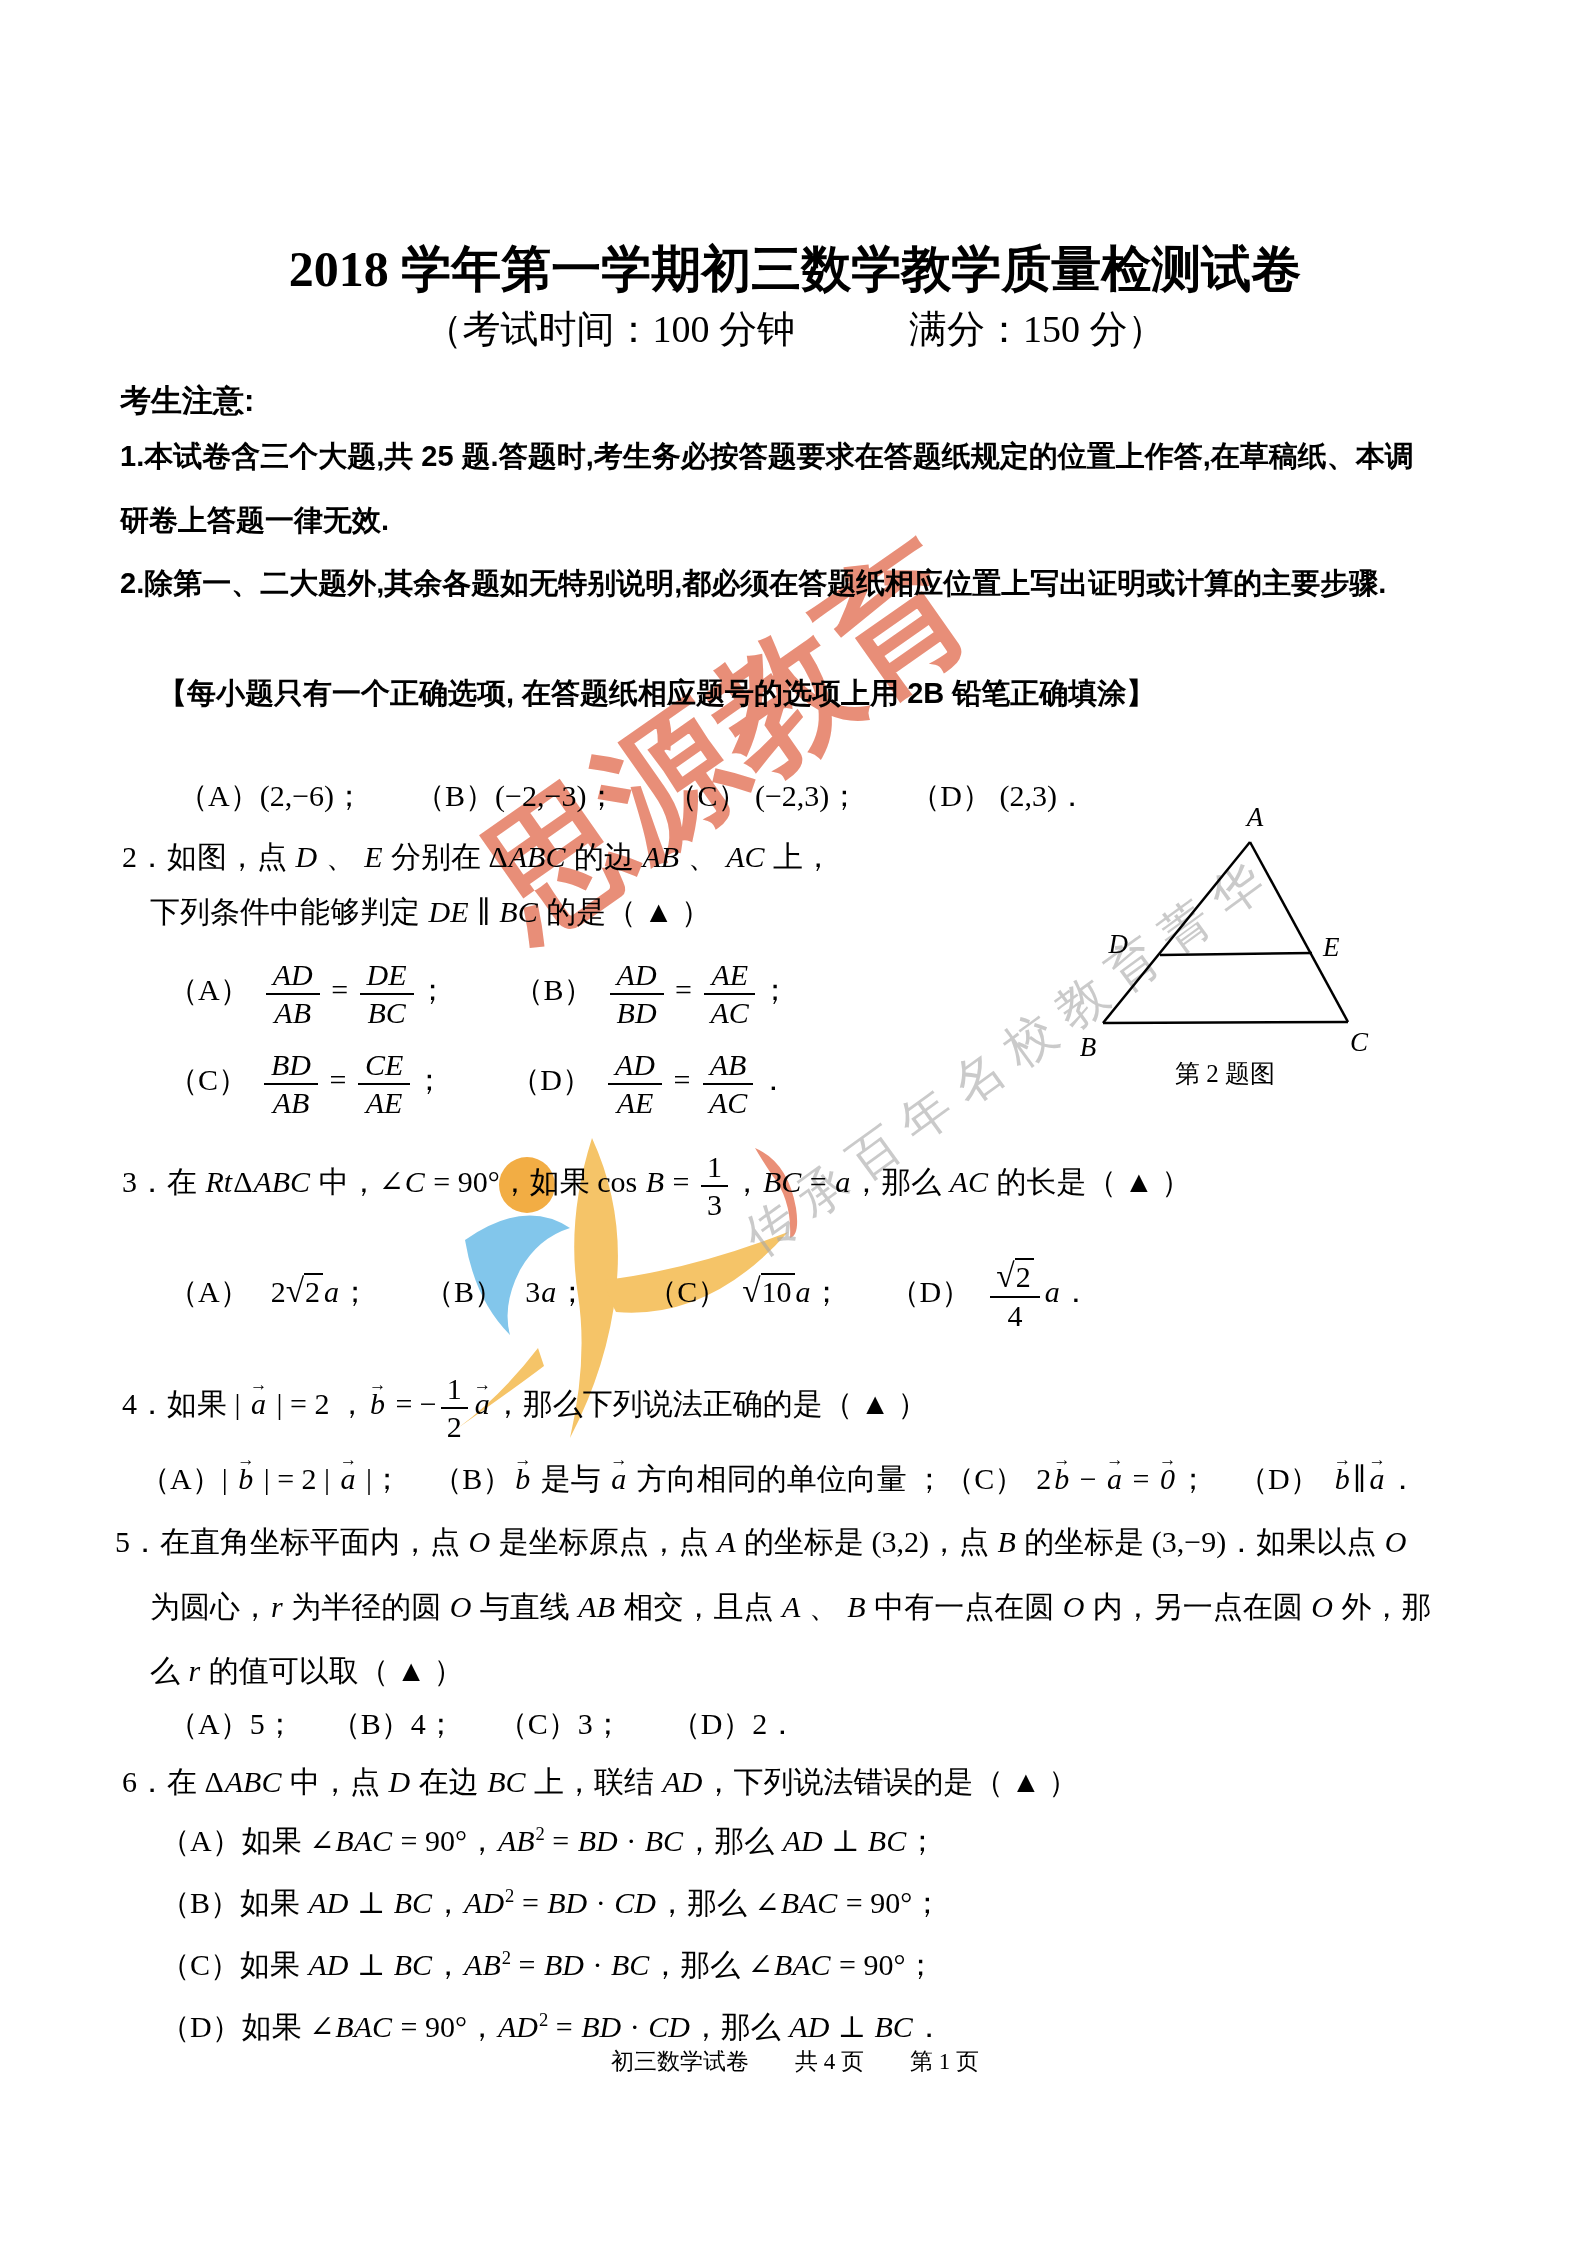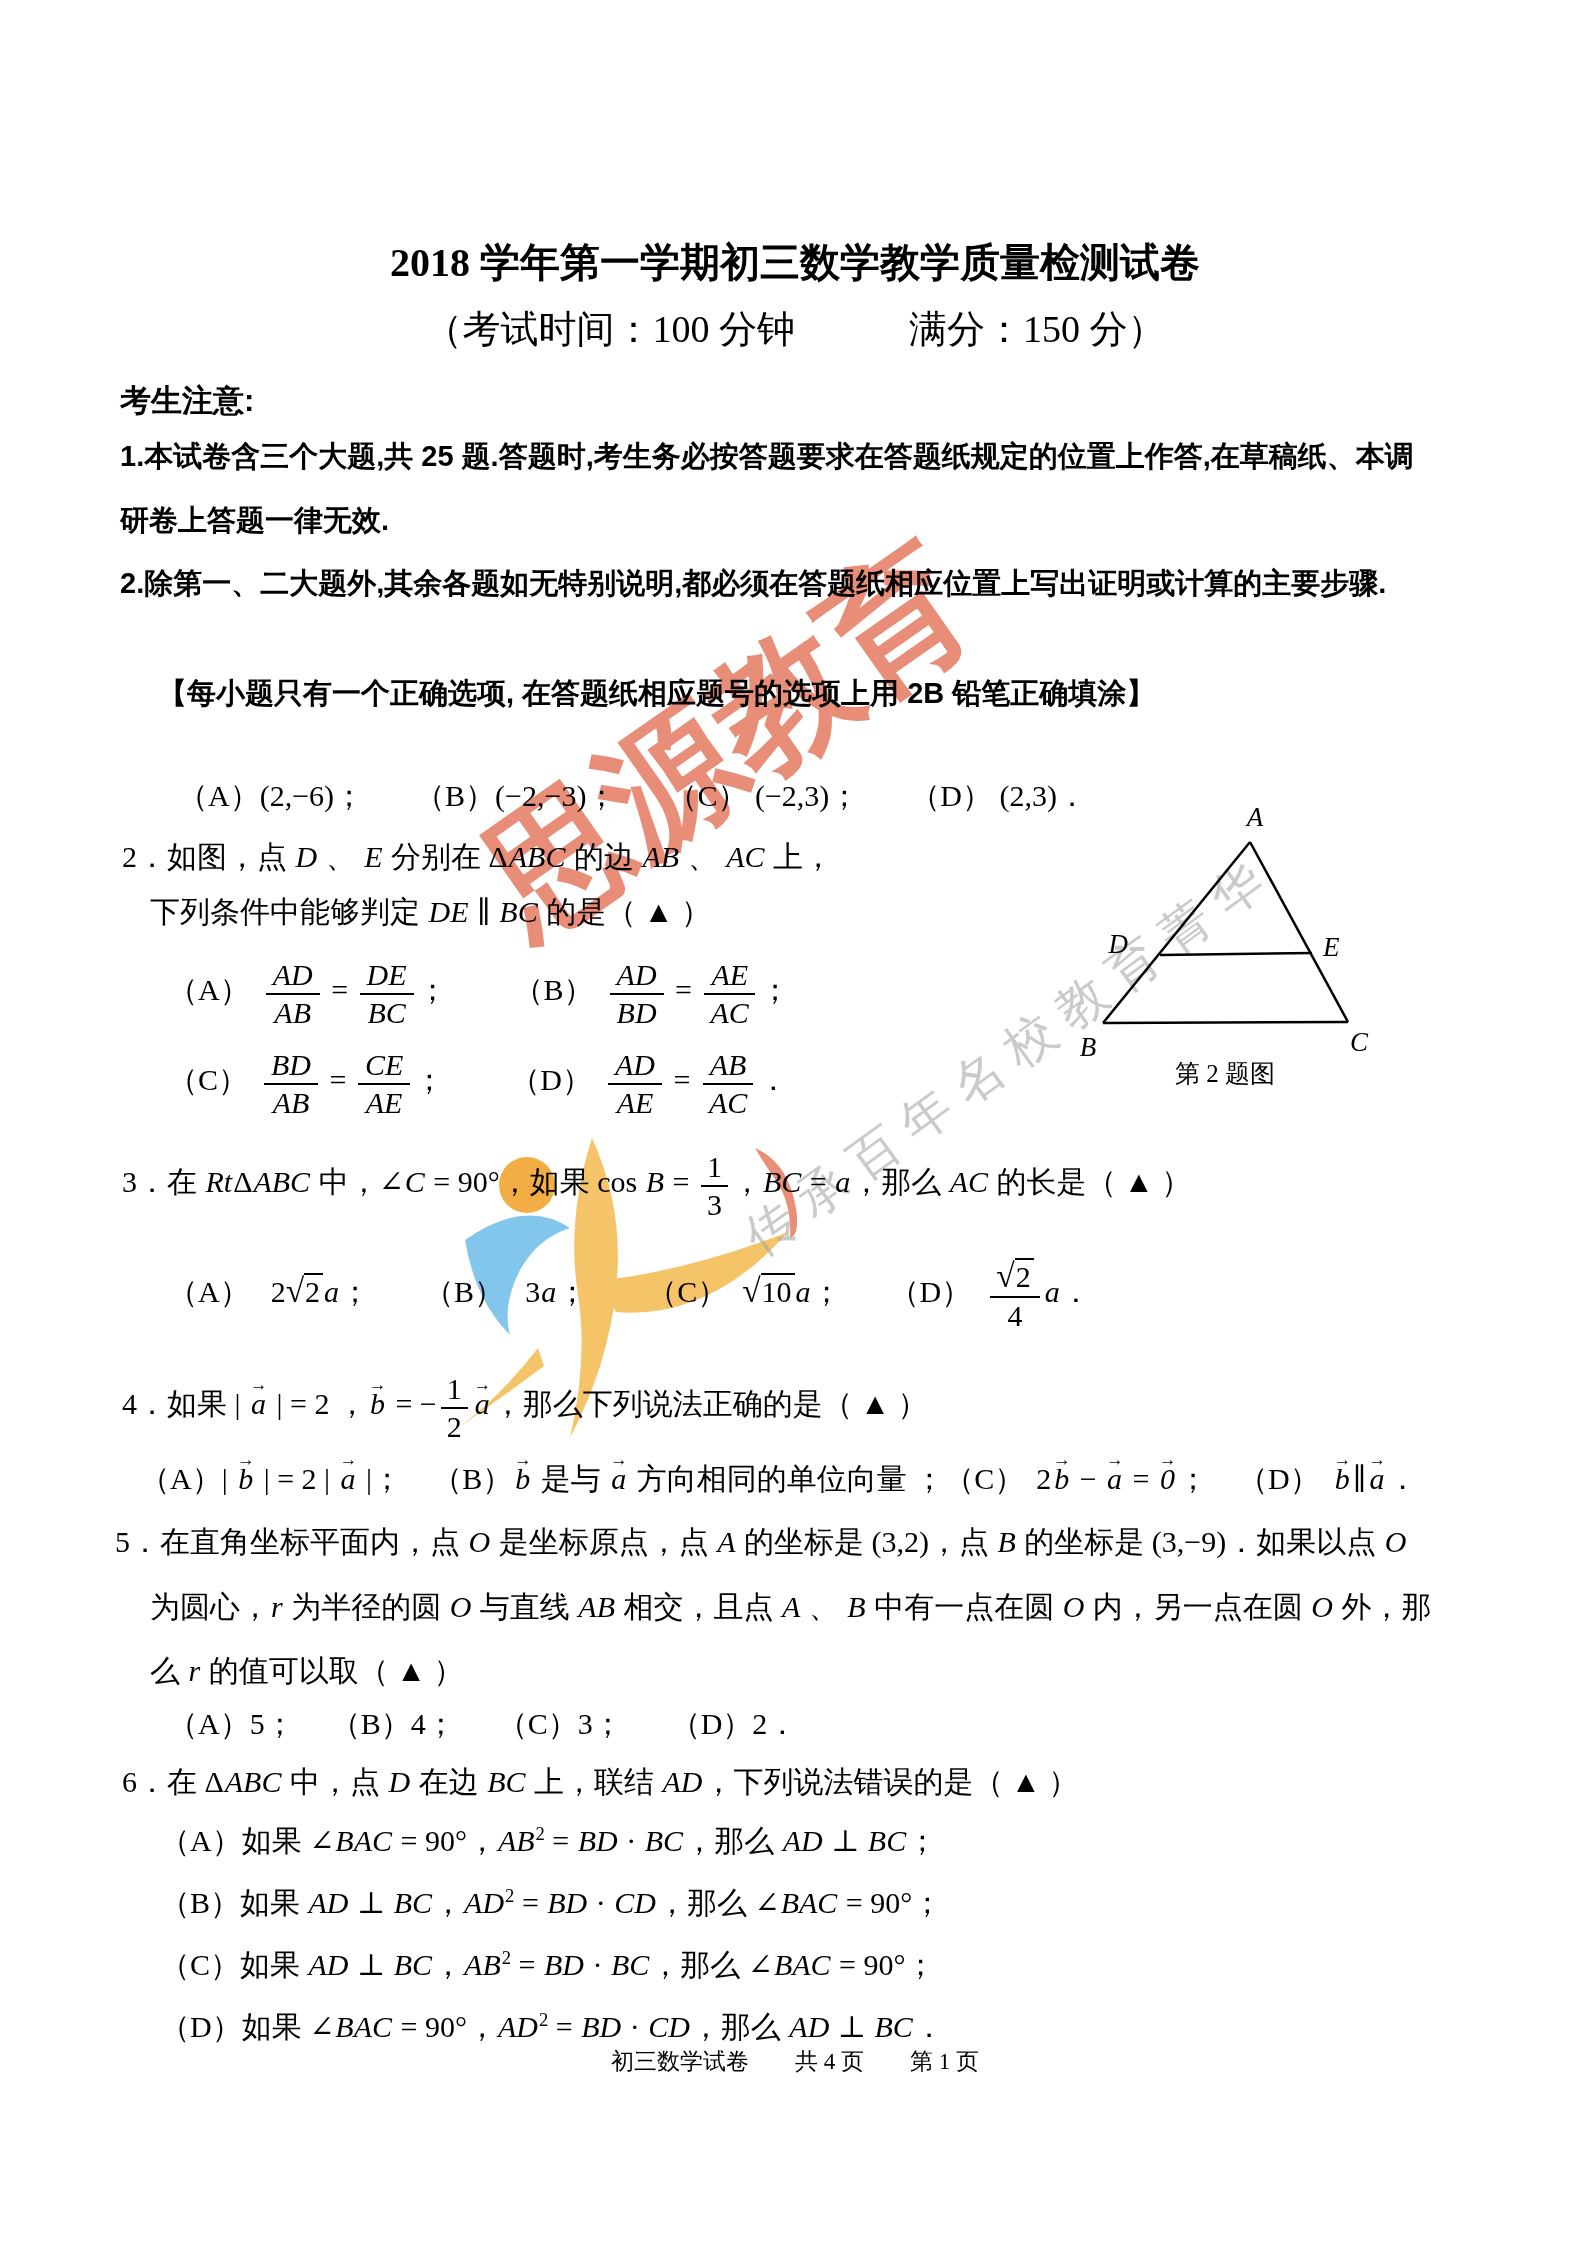--- a/index.html
+++ b/index.html
@@ -8,21 +8,21 @@
     font-family:"Liberation Serif","DejaVu Serif",serif;
     position:relative;overflow:hidden;
   }
   .page{position:absolute;inset:0;}
   
   .line{
     position:absolute;white-space:nowrap;font-size:30px;line-height:1.25;z-index:2;
   }
   .hei{font-family:"Liberation Sans","DejaVu Sans",sans-serif;font-weight:700;}
   .center{left:110px;width:1370px;text-align:center;}
-  .title{font-size:40px;font-weight:700;}
+  .title{font-size:50px;font-weight:700;}
   .subtitle{font-size:38px;font-weight:400;}
   .footer{font-size:23px;}
   
   .mt{}
   .mv{font-style:italic;padding:0 1px;}
   sup.msup{font-size:0.62em;line-height:0;vertical-align:super;font-style:normal;}
   .mgap{display:inline-block;}
   .mfrac{display:inline-flex;flex-direction:column;align-items:center;
          vertical-align:middle;margin:0 4px;line-height:1.12;text-align:center;}
   .mfrac .fnum{border-bottom:2px solid #000;padding:0 6px 1px 6px;}

